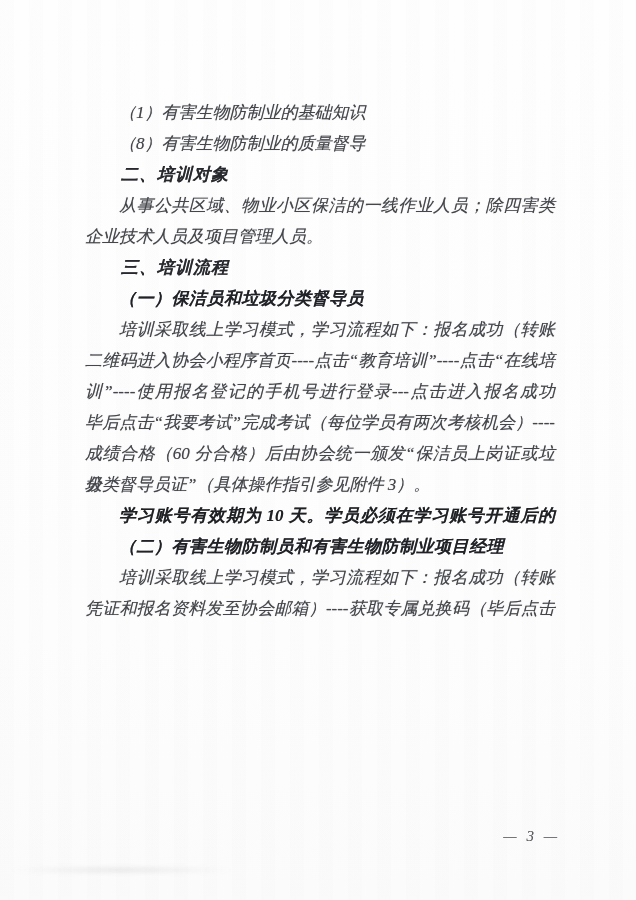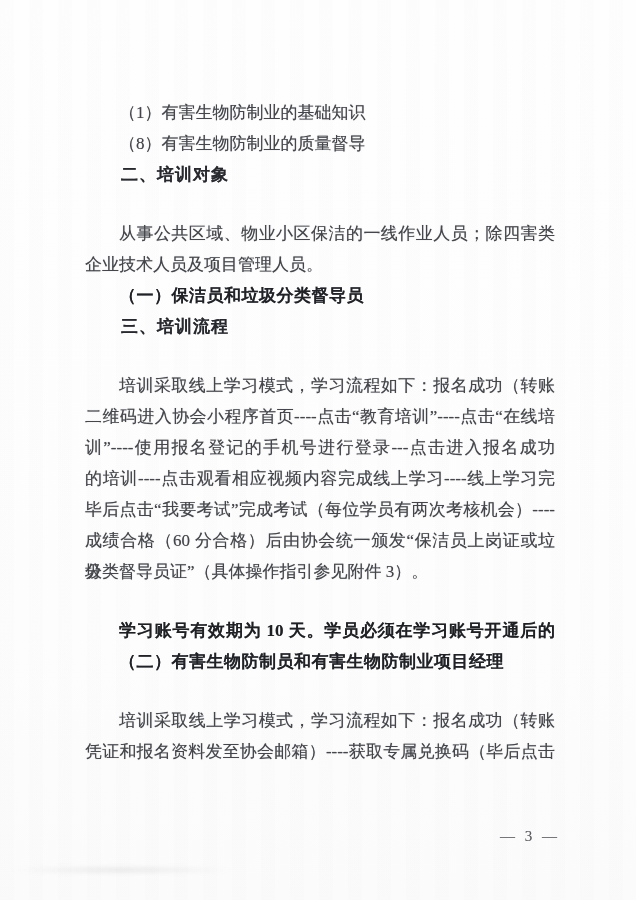--- a/index.html
+++ b/index.html
@@ -10,41 +10,42 @@
   .page {
     position: relative;
     width: 636px;
     height: 900px;
     margin: 0;
     overflow: hidden;
     background:
       repeating-linear-gradient(90deg, rgba(120,120,130,0.012) 0px, rgba(120,120,130,0.012) 14px, rgba(255,255,255,0) 14px, rgba(255,255,255,0) 29px),
       linear-gradient(180deg, #fefefe 0%, #fdfdfd 70%, #fbfbfb 100%);
     font-family: "Liberation Serif", "DejaVu Serif", serif;
+    font-style: italic;
   }
   .content {
     position: absolute;
     left: 85px;
     top: 97px;
     width: 470px;
   }
   .line {
     height: 31px;
     line-height: 31px;
     font-size: 17px;
     color: #44464b;
     text-align: justify;
     text-shadow: 0 0 0.7px rgba(64, 66, 72, 0.55);
     white-space: nowrap;
   }
   .line.justify {
     white-space: normal;
     text-align-last: justify;
   }
-  .indent { text-indent: 34px; margin-top: 28px; }
+  .indent { text-indent: 34px; }
   .list   { text-indent: 34px; }
   .heading {
     font-family: "Liberation Sans", "DejaVu Sans", sans-serif;
     font-weight: 700;
     color: #27292e;
     text-shadow: 0 0 0.5px rgba(38, 40, 46, 0.6);
     text-indent: 36px;
     letter-spacing: 1px;
   }
   .subheading {
@@ -83,26 +84,25 @@
 </head>
 <body>
 
 <div class="page">
   <div class="content">
       <div class="line list">（1）有害生物防制业的基础知识</div>
       <div class="line list">（8）有害生物防制业的质量督导</div>
       <div class="line heading">二、培训对象</div>
       <div class="line body indent justify">从事公共区域、物业小区保洁的一线作业人员；除四害类</div>
       <div class="line body">企业技术人员及项目管理人员。</div>
+      <div class="line heading">三、培训流程</div>
       <div class="line subheading">（一）保洁员和垃圾分类督导员</div>
-      <div class="line heading">三、培训流程</div>
       <div class="line body indent justify">培训采取线上学习模式，学习流程如下：报名成功（转账</div>
       <div class="line body justify">二维码进入协会小程序首页----点击“教育培训”----点击“在线培</div>
       <div class="line body justify">训”----使用报名登记的手机号进行登录---点击进入报名成功</div>
-      <div class="line body justify">的培训----点击观看相应视频内容完成线上学习----线上学习完</div>
       <div class="line body justify">毕后点击“我要考试”完成考试（每位学员有两次考核机会）----</div>
       <div class="line body justify">成绩合格（60 分合格）后由协会统一颁发“保洁员上岗证或垃圾</div>
       <div class="line body">分类督导员证”（具体操作指引参见附件 3）。</div>
       <div class="line bold indent justify">学习账号有效期为 10 天。学员必须在学习账号开通后的</div>
       <div class="line subheading">（二）有害生物防制员和有害生物防制业项目经理</div>
       <div class="line body indent justify">培训采取线上学习模式，学习流程如下：报名成功（转账</div>
       <div class="line body justify">凭证和报名资料发至协会邮箱）----获取专属兑换码（毕后点击</div>
     </div>
   <div class="page-number">— 3 —</div>
   <div class="smudge"></div>

